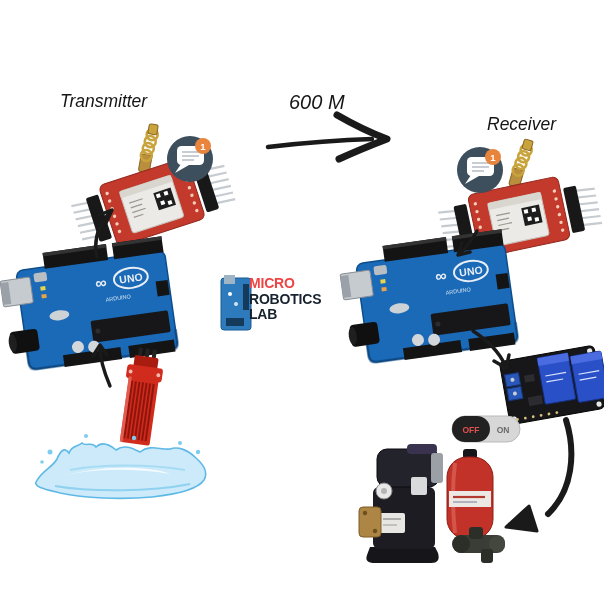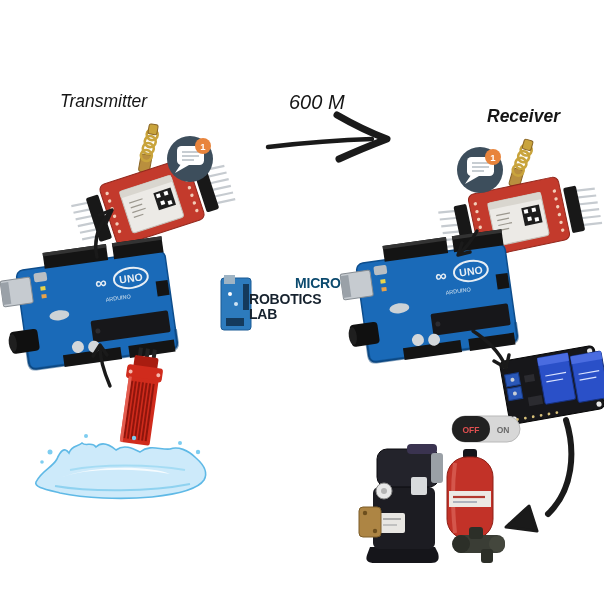--- a/index.html
+++ b/index.html
@@ -5,31 +5,31 @@
   * { margin:0; padding:0; box-sizing:border-box; }
   html,body { width:604px; height:604px; background:#fff; }
   body { font-family:"Liberation Sans","DejaVu Sans",sans-serif; }
   .canvas { position:relative; width:604px; height:604px; background:#ffffff; overflow:hidden; }
   .scene { position:absolute; left:0; top:0; width:604px; height:604px; }
   .lbl { position:absolute; font-style:italic; color:#151515; font-size:17.5px; white-space:nowrap; z-index:5; }
   .lbl.dist { font-size:20px; }
   .logo-text { position:absolute; left:249px; top:276px; z-index:5;
                font-weight:bold; font-size:14px; line-height:15.5px;
                letter-spacing:-0.2px; color:#16222e; }
-  .logo-text .accent { color:#0c4a6e;margin-left:46px; }
+  .logo-text .accent { color:#ef4444; }
   svg text { font-family:"Liberation Sans","DejaVu Sans",sans-serif; }
 </style>
 </head>
 <body>
 
 <div class="canvas">
 
   <div class="lbl" style="left:60px; top:91px;">Transmitter</div>
   <div class="lbl dist" style="left:289px; top:91px;">600 M</div>
-  <div class="lbl" style="left:487px; top:106px;font-weight:bold;">Receiver</div>
+  <div class="lbl" style="left:487px; top:114px;">Receiver</div>
 
   <div class="logo-text">
     <div class="accent">MICRO</div>
     <div>ROBOTICS</div>
     <div>LAB</div>
   </div>
 
   <svg class="scene" viewBox="0 0 604 604">
     <defs>
 

